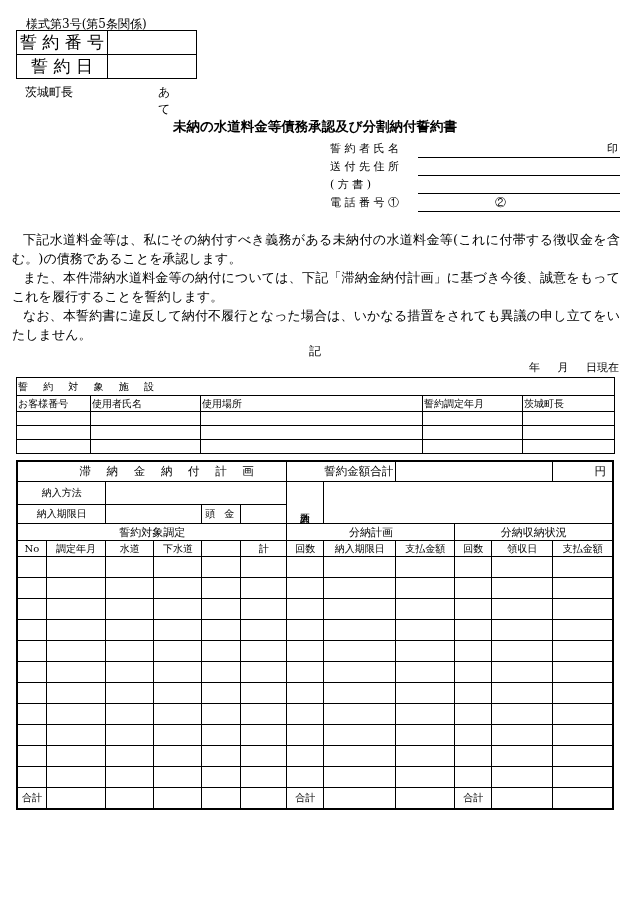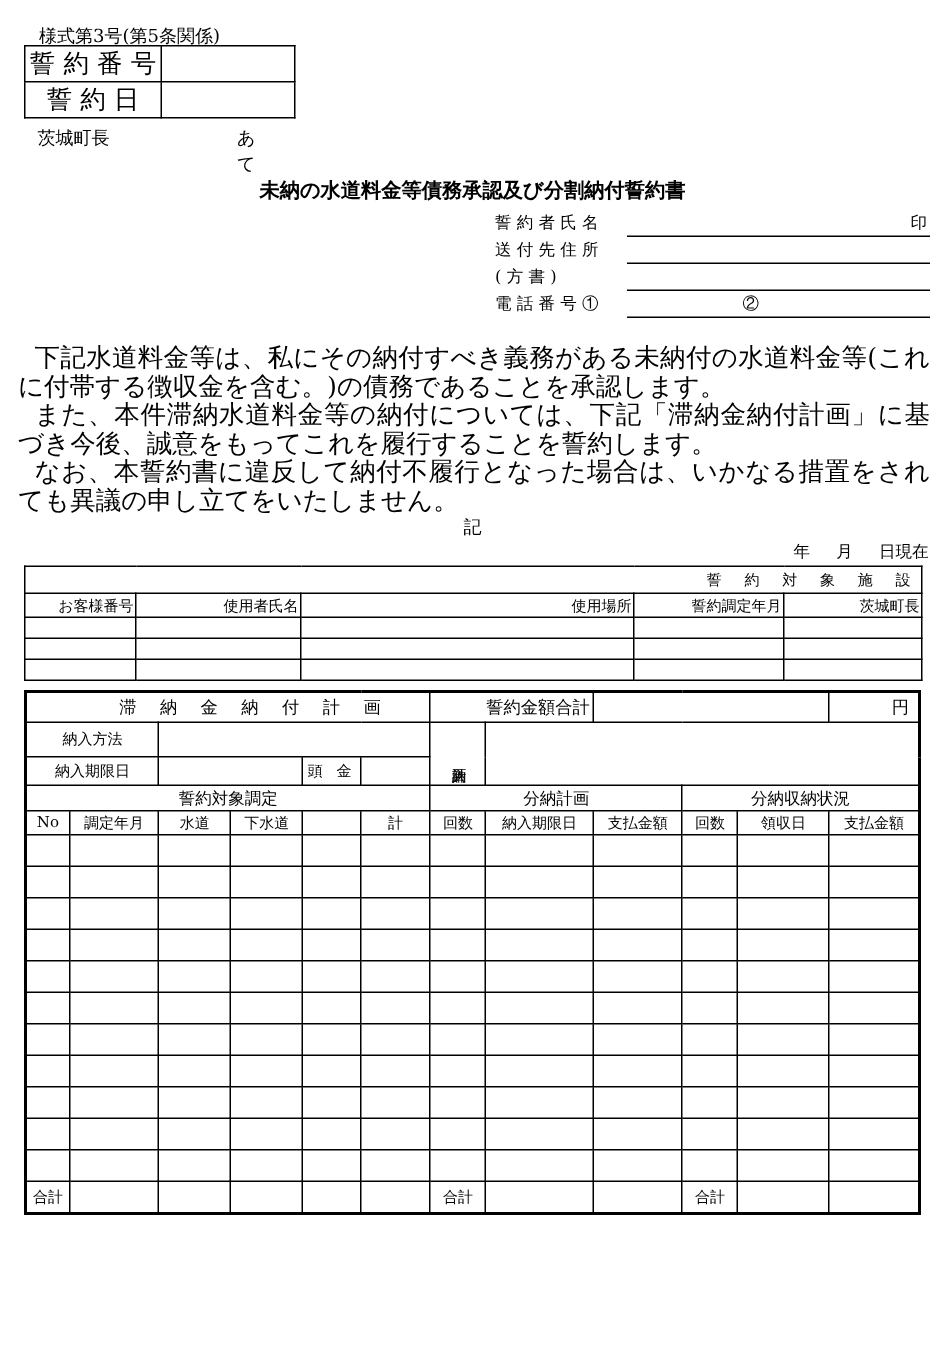--- a/index.html
+++ b/index.html
@@ -108,21 +108,21 @@
   .sig-row .sig-mid {
     position: absolute;
     left: 165px;
     top: 0;
   }
 
   
   .body-text {
     left: 12px; top: 230px;
     width: 608px;
-    font-size: 17px;
+    font-size: 13px;
     line-height: 19px;
     text-align: justify;
   }
   .body-text p {
     margin: 0;
     text-indent: 11px;
   }
 
   
   .ki {
@@ -144,21 +144,21 @@
   
   .tbl {
     border-collapse: collapse;
     table-layout: fixed;
   }
   .tbl td, .tbl th {
     border: 1px solid #000;
     font-weight: normal;
     font-size: 10px;
     padding: 0 1px;
-    text-align: right;
+    text-align: left;
     vertical-align: middle;
   }
 
   .facility {
     left: 16px; top: 377px;
     width: 598px;
   }
   .facility .banner {
     height: 18px;
     font-size: 11.5px;

